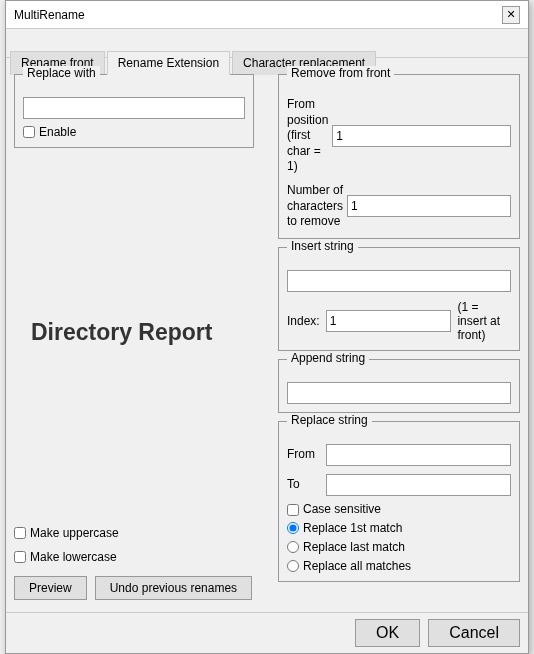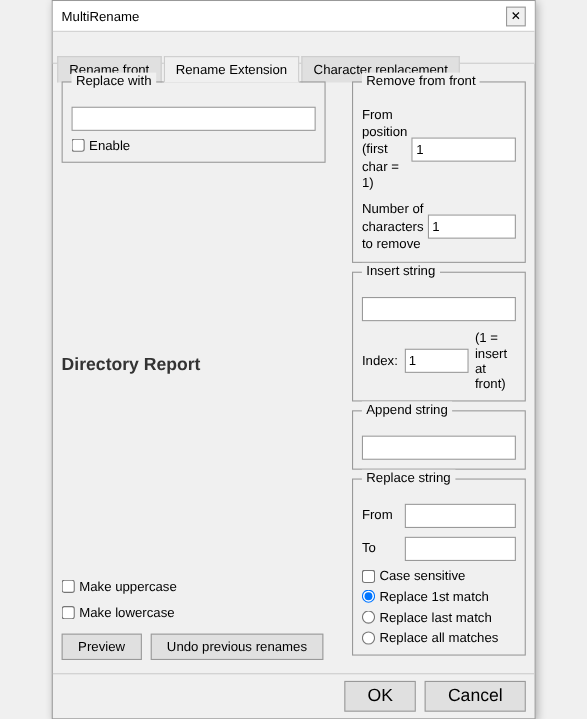--- a/index.html
+++ b/index.html
@@ -8,21 +8,21 @@
       font-size: 12px;
       background: #f0f0f0;
       display: flex;
       justify-content: center;
       align-items: center;
       width: 534px;
       height: 654px;
       overflow: hidden;
     }
     .window {
-      width: 440px;
+      width: 524px;
       height: 654px;
       background: #f0f0f0;
       border: 1px solid #999;
       display: flex;
       flex-direction: column;
       box-shadow: 2px 2px 8px rgba(0,0,0,0.3);
     }
     .title-bar {
       background: #ffffff;
       border-bottom: 1px solid #ccc;
@@ -143,23 +143,24 @@
       padding: 1px 3px;
       font-size: 12px;
     }
     .directory-report {
       flex: 1;
       display: flex;
       align-items: center;
       padding: 8px 0;
     }
     .directory-report-text {
-      font-size: 16px;
+      font-size: 23px;
       font-weight: bold;
       color: #333;
+      margin-left: 17px;
     }
     .bottom-checkboxes {
       display: flex;
       flex-direction: column;
       gap: 4px;
       padding: 4px 0;
     }
     .btn-row {
       display: flex;
       gap: 8px;

